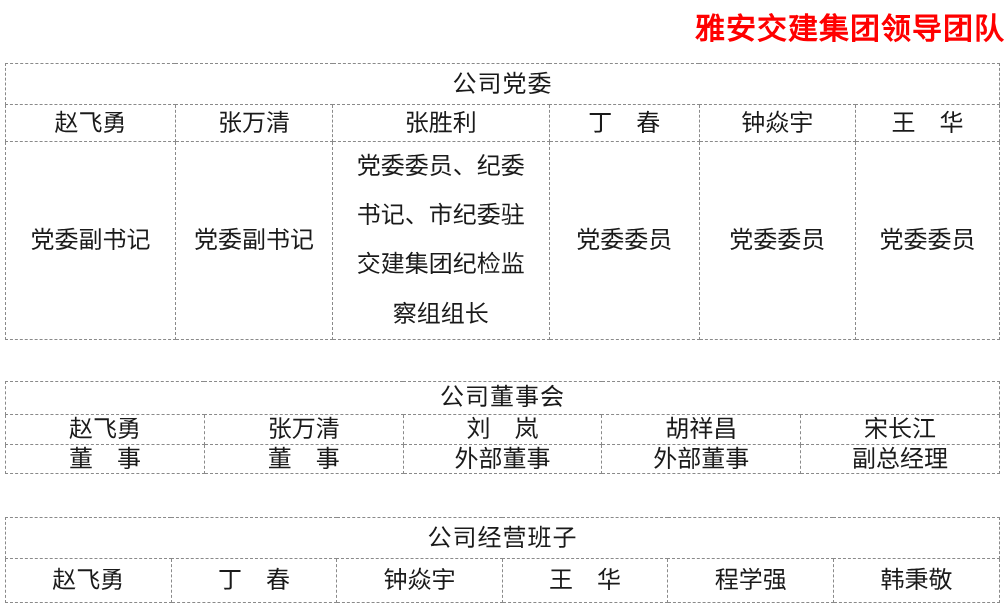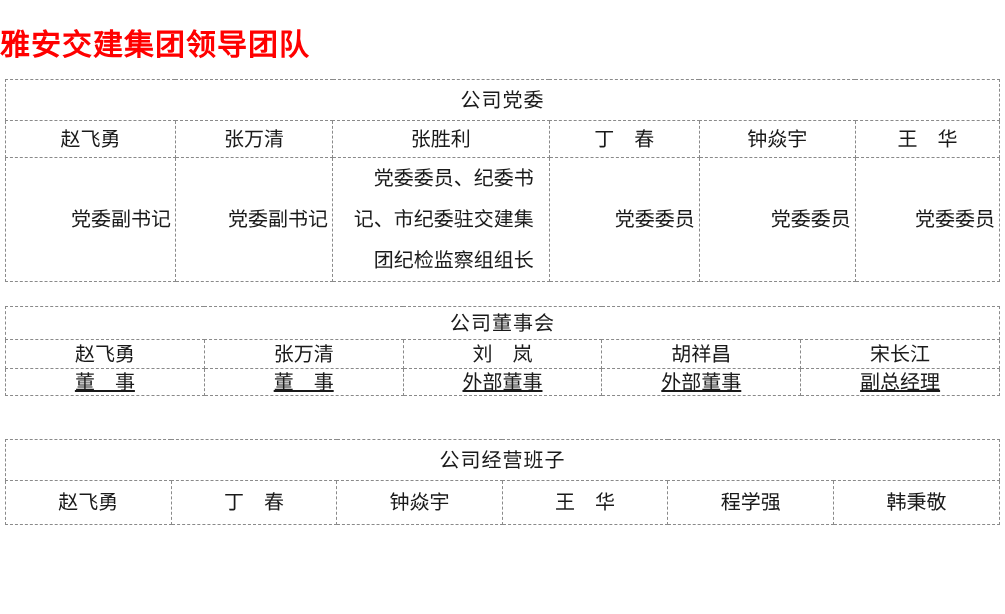--- a/index.html
+++ b/index.html
@@ -9,58 +9,58 @@
   }
   body {
     width: 1005px;
     height: 614px;
     overflow: hidden;
     font-family: "Liberation Serif", "DejaVu Serif", serif;
     color: #1a1a1a;
   }
   .doc-title {
     margin: 0;
-    padding-top: 25px;
-    text-align: left;
+    padding-top: 9px;
+    text-align: right;
     font-size: 30px;
     font-weight: bold;
     color: #ff0000;
     line-height: 1.3;
     letter-spacing: 1px;
   }
   table.t {
     border-collapse: collapse;
     table-layout: fixed;
     width: 995px;
     margin-left: 5px;
     text-align: center;
   }
   table.t td {
     border: 1px dashed #8a8a8a;
     vertical-align: middle;
-    font-size: 20px;
+    font-size: 24px;
     padding: 0 4px;
     line-height: 1.45;
     overflow: hidden;
   }
   td.sec-head {
     font-size: 24px;
     letter-spacing: 1px;
   }
   
   .t1 { margin-top: 15px; }
   .t1 .r-head td   { height: 40px; }
   .t1 .r-names td  { height: 36px; }
-  .t1 .r-titles td { height: 119px; line-height: 2.05; text-align: right; }
+  .t1 .r-titles td { height: 119px; line-height: 2.05; }
   .t1 td.long-title { padding: 0 15px; }
   
-  .t2 { margin-top: 24px; }
+  .t2 { margin-top: 41px; }
   .t2 .r-head td   { height: 32px; line-height: 1.2; }
   .t2 .r-names td  { height: 28px; line-height: 1.2; }
-  .t2 .r-titles td { height: 26px; line-height: 1.2; text-decoration: underline; }
+  .t2 .r-titles td { height: 26px; line-height: 1.2; }
   
   .t3 { margin-top: 43px; }
   .t3 .r-head td   { height: 40px; }
   .t3 .r-names td  { height: 43px; }
   .t3 .r-titles td { height: 45px; }
 </style>
 </head>
 <body>
 
 <div class="page">

